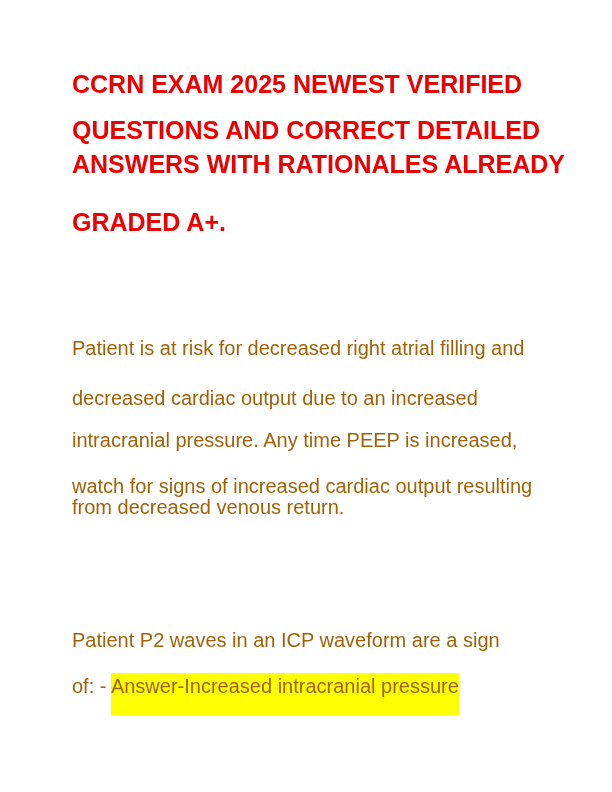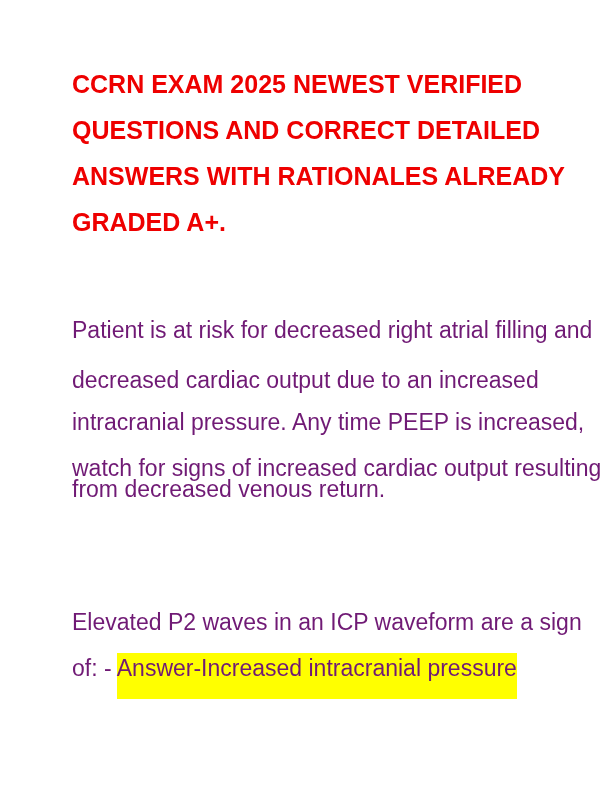--- a/index.html
+++ b/index.html
@@ -1,31 +1,31 @@
 <!DOCTYPE html>
 <html><head>
   <meta charset="utf-8">
   <style>
     html, body { margin: 0; padding: 0; background: #ffffff; }
     body { width: 612px; height: 792px; position: relative; overflow: hidden; font-family: "Liberation Sans", sans-serif; }
     .line { position: absolute; left: 72px; white-space: nowrap; line-height: 24px; }
     .title { color: #ee0000; font-weight: bold; font-size: 25px; }
-    .body { color: #701a75; font-size: 23px; }
+    .body { color: #a16207; font-size: 20px; margin-top: 18px; }
     .hl { background: #ffff00; padding: 2px 0 18px 0; }
   </style>
 </head>
 <body>
 
 <div>
   <div class="line title" style="top:72px">CCRN EXAM 2025 NEWEST VERIFIED</div>
   <div class="line title" style="top:118px">QUESTIONS AND CORRECT DETAILED</div>
-  <div class="line title" style="top:164px">ANSWERS WITH RATIONALES ALREADY</div>
+  <div class="line title" style="top:152px">ANSWERS WITH RATIONALES ALREADY</div>
   <div class="line title" style="top:210px">GRADED A+.</div>
 
   <div class="line body" style="top:318px">Patient is at risk for decreased right atrial filling and</div>
   <div class="line body" style="top:368px">decreased cardiac output due to an increased</div>
   <div class="line body" style="top:410px">intracranial pressure. Any time PEEP is increased,</div>
   <div class="line body" style="top:456px">watch for signs of increased cardiac output resulting</div>
   <div class="line body" style="top:477px">from decreased venous return.</div>
 
-  <div class="line body" style="top:610px">Elevated P2 waves in an ICP waveform are a sign</div>
+  <div class="line body" style="top:610px">Patient P2 waves in an ICP waveform are a sign</div>
   <div class="line body" style="top:656px"><span>of: - </span><span class="hl">Answer-Increased intracranial pressure</span></div>
 </div>
 
 </body></html>

